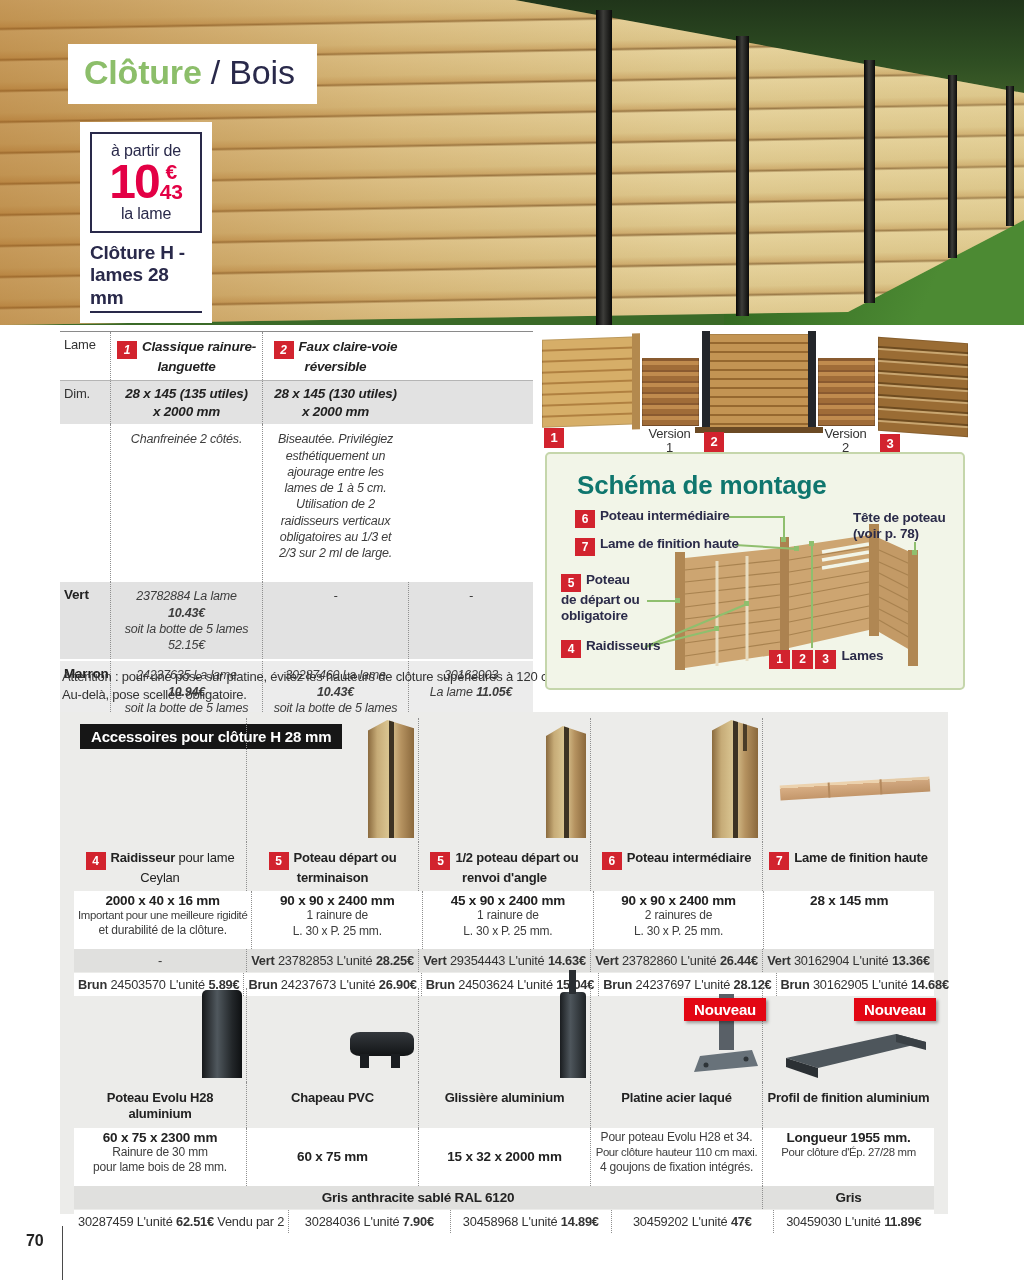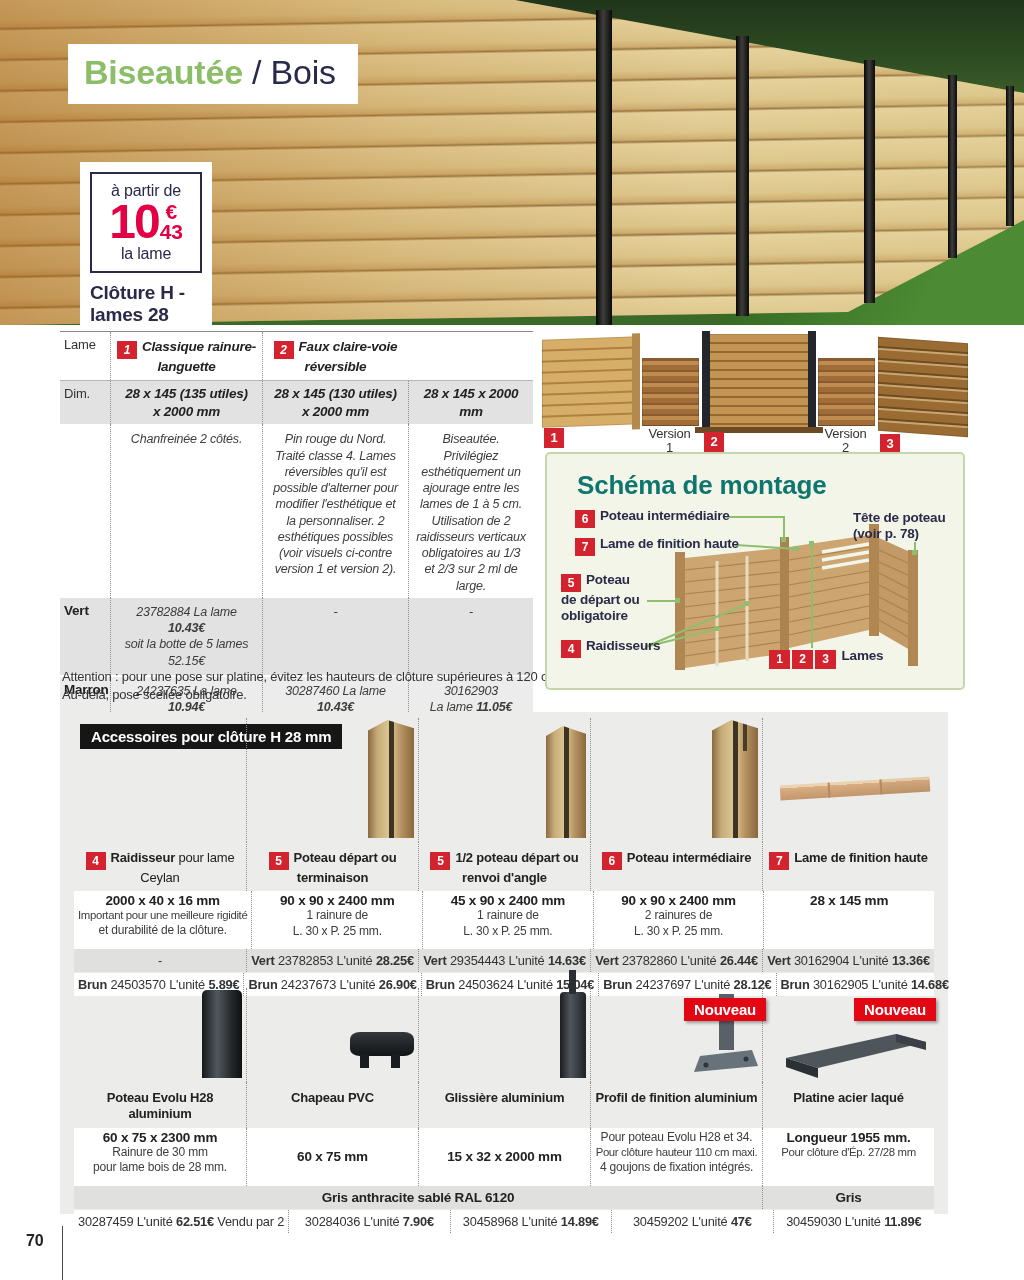--- a/index.html
+++ b/index.html
@@ -22,21 +22,21 @@
   .hpost.p1{left:596px;top:10px;width:16px;height:315px;}
   .hpost.p2{left:736px;top:36px;width:13px;height:280px;}
   .hpost.p3{left:864px;top:60px;width:11px;height:243px;}
   .hpost.p4{left:948px;top:75px;width:9px;height:183px;}
   .hpost.p5{left:1006px;top:86px;width:8px;height:140px;}
 
   .title-box{position:absolute;left:68px;top:44px;background:#fff;padding:9px 22px 12px 16px;}
   .title-green{color:#8cbe6a;font-weight:bold;font-size:34px;}
   .title-rest{color:#29294a;font-size:34px;}
 
-  .price-box{position:absolute;left:80px;top:122px;width:132px;background:#fff;padding:10px 10px 10px;box-sizing:border-box;margin-top:40px;}
+  .price-box{position:absolute;left:80px;top:122px;width:132px;background:#fff;padding:10px 10px 10px;box-sizing:border-box;}
   .price-inner{border:2px solid #29294a;padding:8px 4px 8px;text-align:center;}
   .price-intro,.price-unit{font-size:16px;color:#29294a;}
   .price-main{display:flex;justify-content:center;align-items:flex-start;color:#e30045;font-weight:bold;margin:2px 0;}
   .pm-int{font-size:48px;line-height:.85;letter-spacing:-2px;}
   .pm-frac{display:flex;flex-direction:column;font-size:21px;line-height:.95;margin-left:1px;}
   .price-product{margin-top:9px;font-weight:bold;color:#29294a;font-size:19px;line-height:1.18;}
   .price-product .u2{display:inline-block;border-bottom:2px solid #29294a;padding-bottom:2px;}
 
   
   .ctable{position:absolute;left:60px;top:331px;width:473px;border-top:1px solid #8a8a8a;}
@@ -148,21 +148,21 @@
     <div class="trees"></div>
     <div class="grass"></div>
     <div class="fence"></div>
     <div class="hpost p1"></div>
     <div class="hpost p2"></div>
     <div class="hpost p3"></div>
     <div class="hpost p4"></div>
     <div class="hpost p5"></div>
 
     <div class="title-box">
-      <span class="title-green">Biseautée</span><span class="title-rest"> / Bois</span>
+      <span class="title-green">Clôture</span><span class="title-rest"> / Bois</span>
     </div>
 
     <div class="price-box">
       <div class="price-inner">
         <div class="price-intro">à partir de</div>
         <div class="price-main">
           <span class="pm-int">10</span>
           <span class="pm-frac">
             <span>€</span>
             <span>43</span>
@@ -186,29 +186,24 @@
     <div class="ct-row ct-dim">
       <div class="ct-lab">Dim.</div>
       <div class="ct-cell">
           <div>28 x 145 (135 utiles)</div>
           <div>x 2000 mm</div>
         </div>
       <div class="ct-cell">
           <div>28 x 145 (130 utiles)</div>
           <div>x 2000 mm</div>
         </div>
-      <div class="ct-cell">
-          <div>28 x 145 x 2000 mm</div>
-          <div></div>
-        </div>
     </div>
     <div class="ct-row ct-desc">
       <div class="ct-lab"></div>
       <div class="ct-cell">Chanfreinée 2 côtés.</div>
-      <div class="ct-cell">Pin rouge du Nord. Traité classe 4. Lames réversibles qu'il est possible d'alterner pour modifier l'esthétique et la personnaliser. 2 esthétiques possibles (voir visuels ci-contre version 1 et version 2).</div>
       <div class="ct-cell">Biseautée. Privilégiez esthétiquement un ajourage entre les lames de 1 à 5 cm. Utilisation de 2 raidisseurs verticaux obligatoires au 1/3 et 2/3 sur 2 ml de large.</div>
     </div>
     <div class="ct-row ct-vert">
       <div class="ct-lab">Vert</div>
       <div class="ct-cell">
         <div><span>23782884 La lame</span> <span class="b">10.43€</span></div>
         <div>soit la botte de 5 lames</div>
         <div>52.15€</div>
       </div>
       <div class="ct-cell">-</div>
@@ -438,22 +433,22 @@
               <polygon points="6,28 116,4 146,12 38,38" fill="#4e565c"></polygon>
               <polygon points="6,28 38,38 38,48 6,37" fill="#2b3034"></polygon>
               <polygon points="116,4 146,12 146,20 116,12" fill="#3a4045"></polygon>
             </svg>
         </div>
       </div>
       <div class="acc-row">
         <div class="acc-cell acc-head">Poteau Evolu H28 aluminium</div>
         <div class="acc-cell acc-head">Chapeau PVC</div>
         <div class="acc-cell acc-head">Glissière aluminium</div>
+        <div class="acc-cell acc-head">Platine acier laqué</div>
         <div class="acc-cell acc-head">Profil de finition aluminium</div>
-        <div class="acc-cell acc-head">Platine acier laqué</div>
       </div>
       <div class="acc-row">
         <div class="acc-cell acc-dim">
             <div class="dim">60 x 75 x 2300 mm</div>
             <div class="d">Rainure de 30 mm</div>
             <div class="d">pour lame bois de 28 mm.</div>
           </div>
         <div class="acc-cell acc-dim" style="display:flex;align-items:center;justify-content:center;">
             <div class="dim">60 x 75 mm</div>
           </div>

